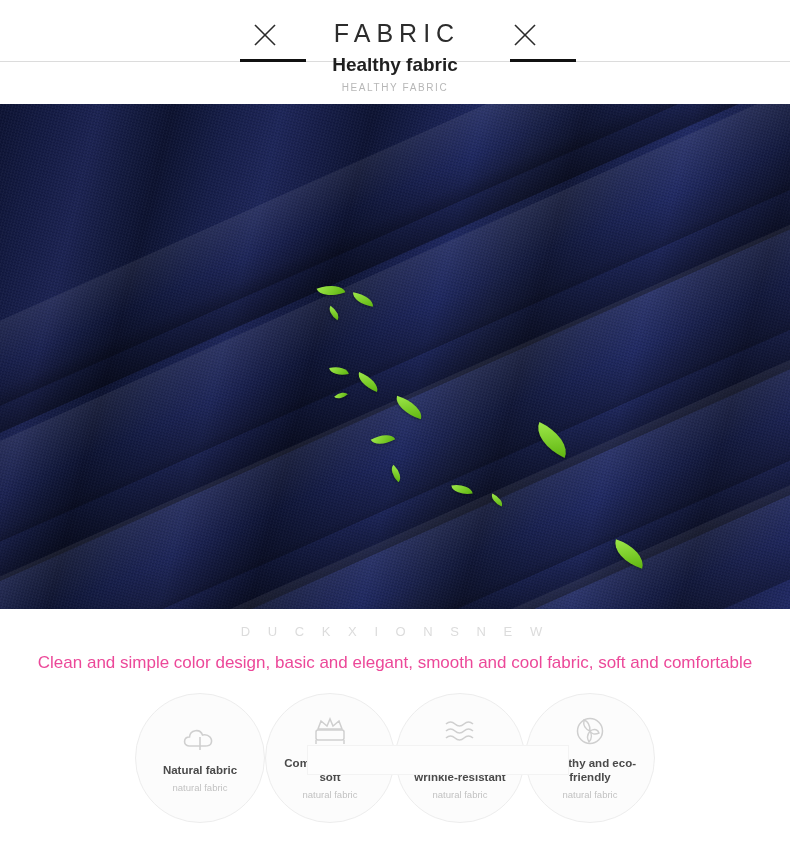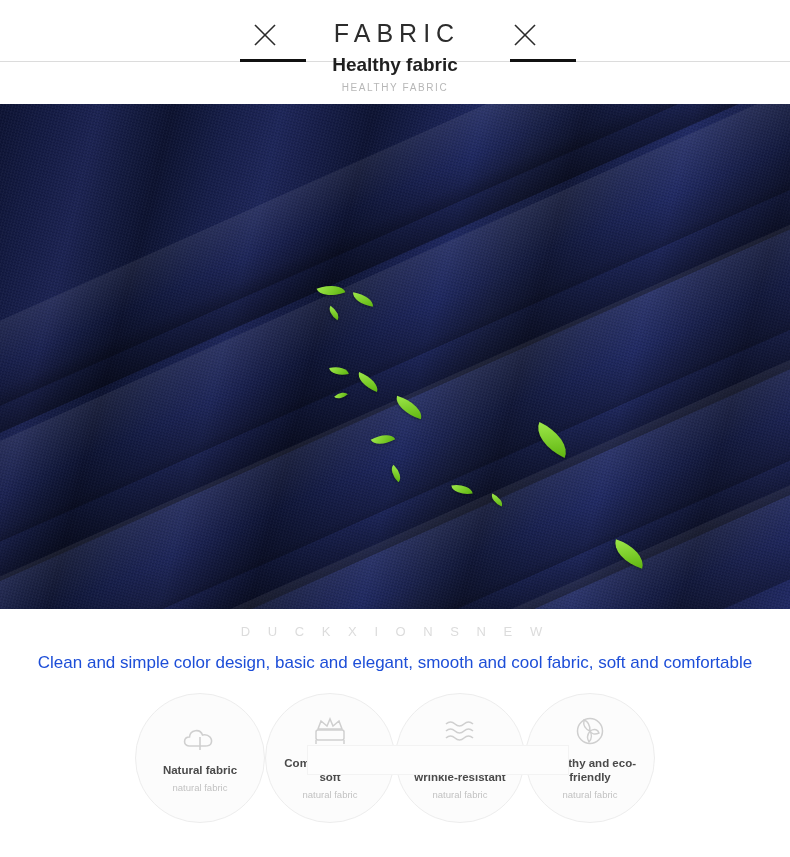--- a/index.html
+++ b/index.html
@@ -171,21 +171,21 @@
     letter-spacing: 7px;
     color: #dcdcdc;
     line-height: 18px;
   }
   .caption {
     margin: 9px auto 0;
     width: 742px;
     text-align: center;
     font-size: 17px;
     line-height: 25px;
-    color: #1d4ed8;
+    color: #ec4899;
   }
 
   
   .features {
     position: relative;
     display: flex;
     justify-content: center;
     width: 700px;
     margin: 18px auto 0;
   }

